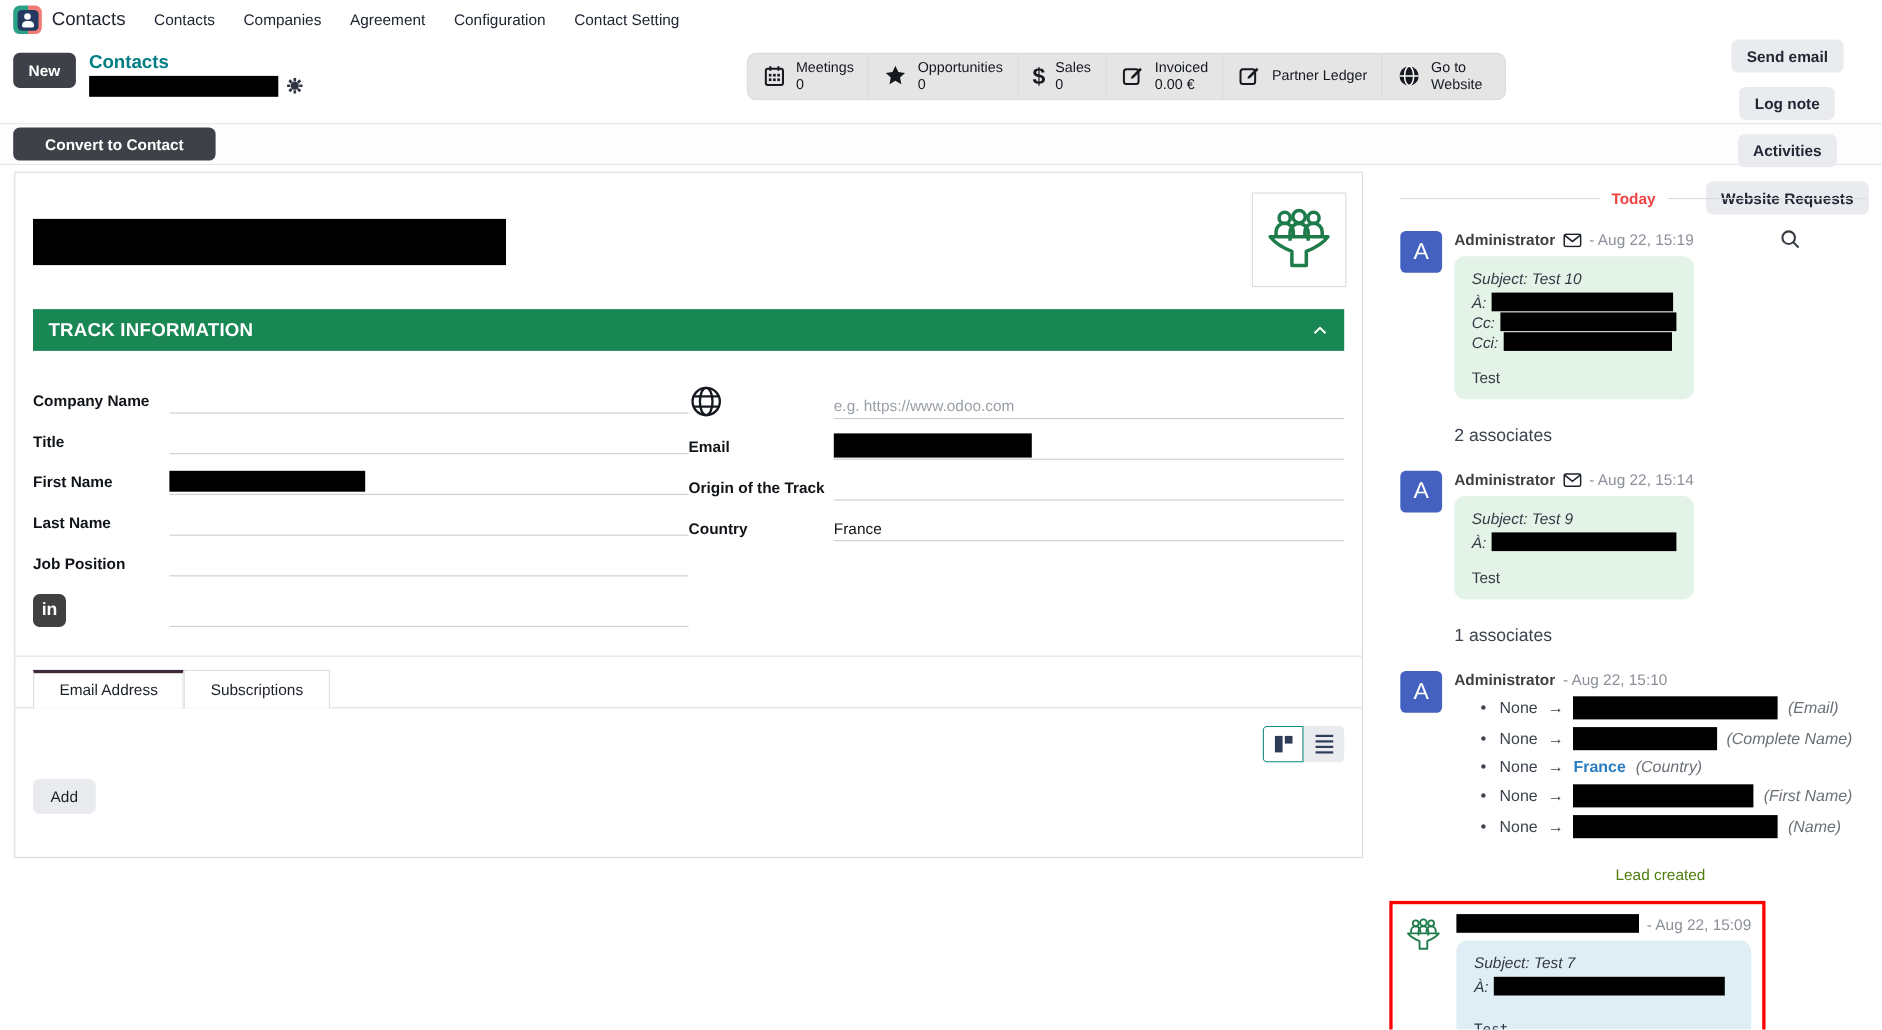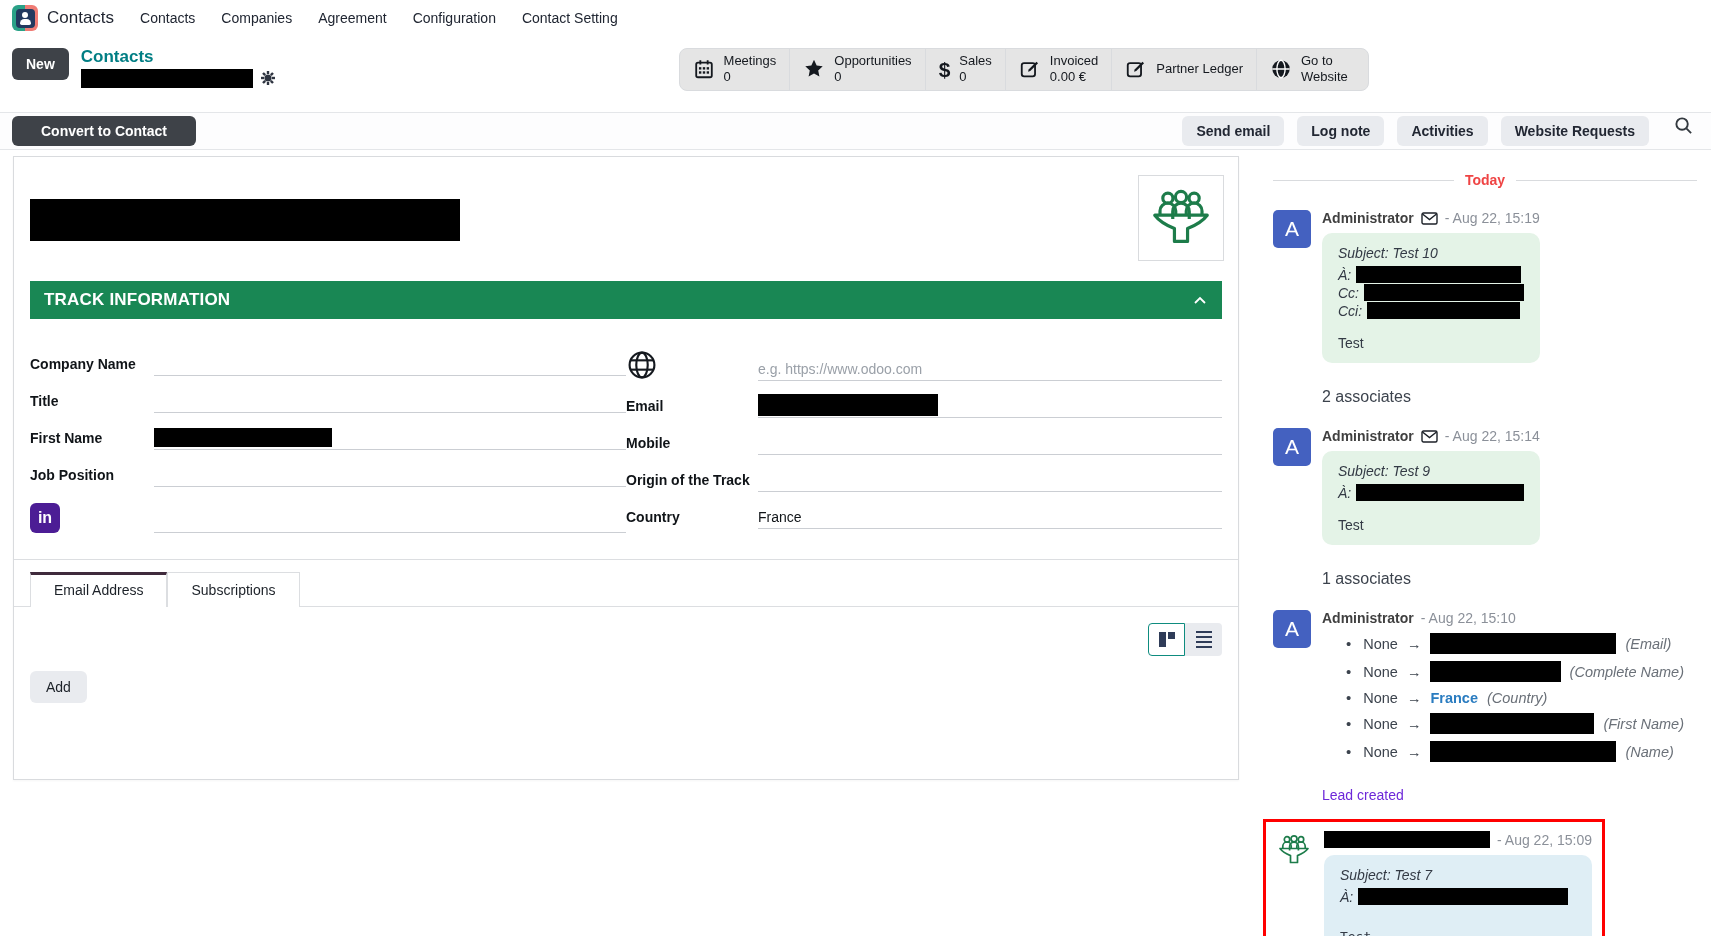--- a/index.html
+++ b/index.html
@@ -31,41 +31,41 @@
   .stat-group { margin-left:auto; margin-right:330px; display:flex; border:1px solid #d9dbde; border-radius:8px; background:#e5e5e5; overflow:hidden; align-self:flex-start; }
   .stat-btn { display:flex; align-items:center; gap:9px; padding:4px 13px; border-left:1px solid #d9dbde; cursor:pointer; min-height:36px; }
   .stat-btn:first-child { border-left:none; }
   .stat-texts { display:flex; flex-direction:column; line-height:1.25; font-size:13px; color:#15191f; }
   .stat-label { white-space:nowrap; }
   .stat-wrap { width:54px; white-space:normal; }
   .dollar-glyph { font-size:21px; font-weight:700; color:#15191f; line-height:1; }
   
   .statusbar { height:38px; border-top:1px solid #e4e6e9; border-bottom:1px solid #e4e6e9; display:flex; align-items:center; padding:0 12px; background:#fdfdfe; }
   .convert-btn { background:#3e4248; color:#fff; font-weight:700; font-size:14px; padding:7px 29px; border-radius:6px; border:none; cursor:pointer; }
-  .sb-right { margin-left:auto; display:flex; align-items:flex-start; gap:13px; }
+  .sb-right { margin-left:auto; display:flex; align-items:center; gap:13px;flex-direction:column; }
   .chatter-btn { background:#e9ebef; color:#222733; font-weight:600; font-size:14px; padding:7px 14px; border-radius:6px; border:none; cursor:pointer; }
   .search-btn { margin-left:12px; margin-right:6px; cursor:pointer; display:flex; }
   
   .main { display:flex; align-items:flex-start; height:788px; }
   .form-card { margin:6px 0 0 13px; width:1226px; height:624px; border:1px solid #d9dbde; background:#fff; position:relative; padding:16px; box-shadow:0 1px 2px rgba(0,0,0,.04); flex-shrink:0; }
   .record-title-redbar { width:430px; height:42px; margin-top:26px; }
   .record-icon-box { position:absolute; top:18px; right:14px; width:86px; height:86px; border:1px solid #d9dbde; display:flex; align-items:center; justify-content:center; background:#fff; }
   .section-header { margin-top:37px; height:38px; background:#198754; color:#fff; display:flex; align-items:center; justify-content:space-between; padding:0 14px; font-weight:700; font-size:17px; letter-spacing:.2px; cursor:pointer; }
   .fields-section { display:flex; padding:30px 16px 16px 16px; margin:0 -16px; border-bottom:1px solid #dcdee1; }
   .fcol { flex:1; min-width:0; }
   .frow { display:flex; align-items:flex-end; margin-bottom:10px; min-height:27px; }
   .flabel { width:124px; font-weight:700; font-size:14px; color:#101418; padding-bottom:4px; flex-shrink:0; }
   .flabel-r { width:132px; }
   .fline { flex:1; border-bottom:1px solid #cbced3; min-height:26px; display:flex; align-items:flex-end; }
   .fline input { border:none; outline:none; background:transparent; width:100%; font:inherit; color:#111; padding:0 0 3px 0; }
   .fline input::placeholder { color:#9aa0a8; }
   .fvalue { padding-bottom:3px; color:#101418; }
   .fname-redbar { width:178px; height:19px; margin-bottom:2px; }
   .email-redbar { width:180px; height:22px; margin-bottom:1px; }
-  .li-icon { width:30px; height:30px; border-radius:6px; background:#4c1d95; color:#fff; font-weight:700; font-size:16px; display:flex; align-items:center; justify-content:center; margin-right:94px; }
+  .li-icon { width:30px; height:30px; border-radius:6px; background:#404040; color:#fff; font-weight:700; font-size:16px; display:flex; align-items:center; justify-content:center; margin-right:94px; }
   .globe-cell { width:132px; display:flex; align-items:flex-end; padding-bottom:0; flex-shrink:0; }
   
   .tabs { display:flex; margin:12px -16px 0 -16px; padding-left:16px; border-bottom:1px solid #dcdee1; }
   .tab { padding:9px 23px; font-size:14px; color:#1c2128; cursor:pointer; border:1px solid #dcdee1; border-bottom:none; margin-bottom:-1px; background:#fff; }
   .tab.active { border-top:3px solid #3f2a3c; padding-top:7px; }
   .notebook { position:relative; padding-top:18px; }
   .view-toggles { position:absolute; top:16px; right:0; display:flex; }
   .toggle { width:37px; height:33px; display:flex; align-items:center; justify-content:center; cursor:pointer; }
   .toggle.kanban { background:#fff; border:1px solid #0e8c7f; border-radius:4px 0 0 4px; z-index:1; }
   .toggle.list { background:#e9ebef; border-radius:0 4px 4px 0; }
@@ -97,21 +97,21 @@
   .msg4-to { width:210px; height:17px; }
   .body-text { margin-top:16px; }
   .mono { font-family:"DejaVu Sans Mono", monospace; font-size:13px; margin-top:24px; }
   .msg-footer { margin-top:25px; color:#3c434d; font-size:16px; }
   .track-row { display:flex; align-items:center; gap:9px; margin:7px 13px; font-size:14.5px; color:#3c434d; }
   .track-row::before { content:"•"; font-size:15px; margin:0 3px 0 11px; color:#3c434d; }
   .old-val { font-weight:500; }
   .track-bar { width:186px; height:21px; }
   .field-name { font-style:italic; color:#6a7078; white-space:nowrap; }
   .new-val { color:#2a7cc0; font-weight:700; }
-  .lead-created { margin-top:25px; color:#6d28d9; }
+  .lead-created { margin-top:25px; color:#4d7c0f;text-align:center; }
   .highlight-box { border:3px solid #ff0000; margin:16px 0 0 -10px; padding:9px 10px 11px 9px; width:342px; }
   .highlight-box .message { margin-top:0; }
   svg { display:block; }
 </style>
 </head>
 <body>
 
 <div class="navbar">
   <div class="brand">
     <span class="app-icon">
@@ -286,20 +286,26 @@
               <input style="">
             </span>
         </div>
         <div class="frow">
           <span class="flabel">First Name</span>
           <span class="fline">
               <span class="redbar fname-redbar"></span>
             </span>
         </div>
         <div class="frow">
+          <span class="flabel">Last Name</span>
+          <span class="fline">
+              <input style="">
+            </span>
+        </div>
+        <div class="frow">
           <span class="flabel">Job Position</span>
           <span class="fline">
               <input style="">
             </span>
         </div>
         <div class="frow" style="margin-top:16px;">
           <span class="li-icon">in</span>
           <span class="fline">
               <input style="">
             </span>
@@ -319,26 +325,20 @@
           </span>
             </span>
           <span class="fline">
               <input placeholder="e.g. https://www.odoo.com" style="">
             </span>
         </div>
         <div class="frow">
           <span class="flabel flabel-r">Email</span>
           <span class="fline">
               <span class="redbar email-redbar"></span>
-            </span>
-        </div>
-        <div class="frow">
-          <span class="flabel flabel-r">Mobile</span>
-          <span class="fline">
-              <input style="">
             </span>
         </div>
         <div class="frow">
           <span class="flabel flabel-r">Origin of the Track</span>
           <span class="fline">
               <input style="">
             </span>
         </div>
         <div class="frow">
           <span class="flabel flabel-r">Country</span>

